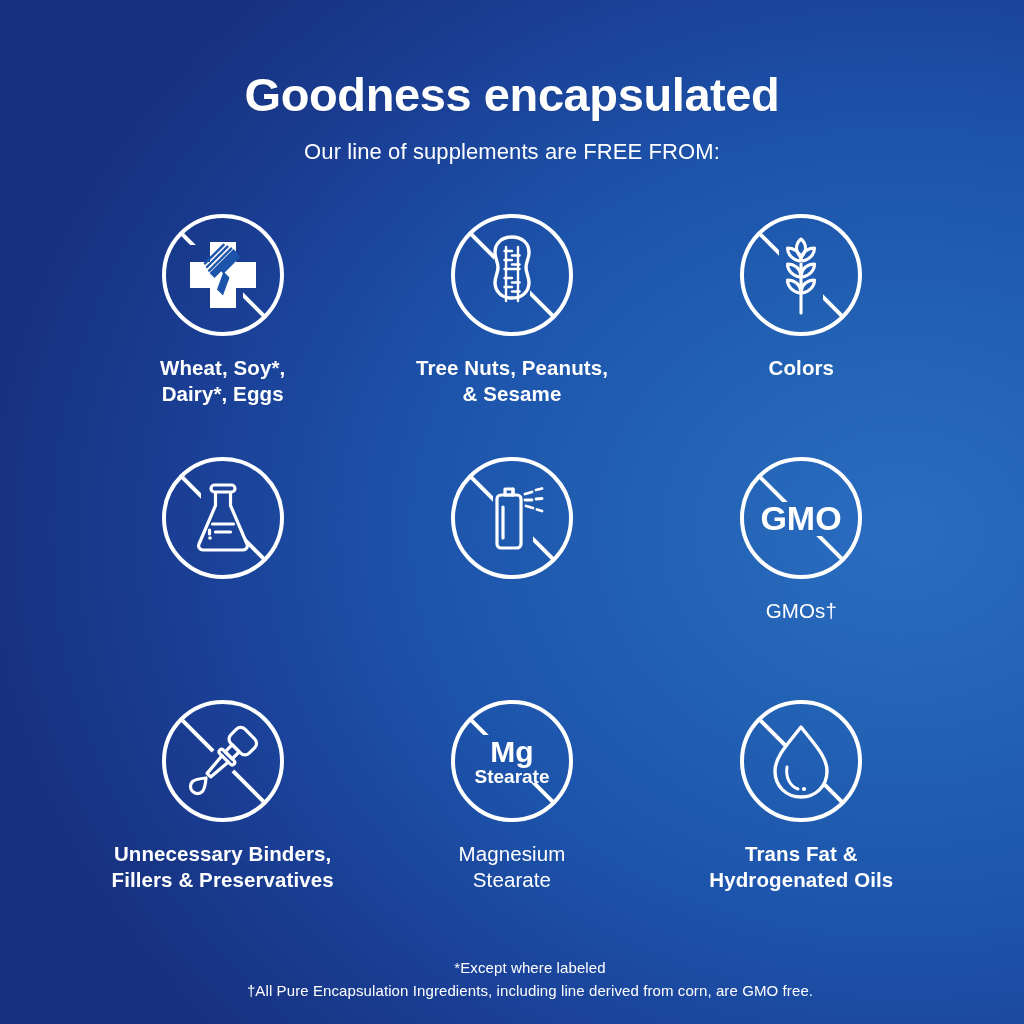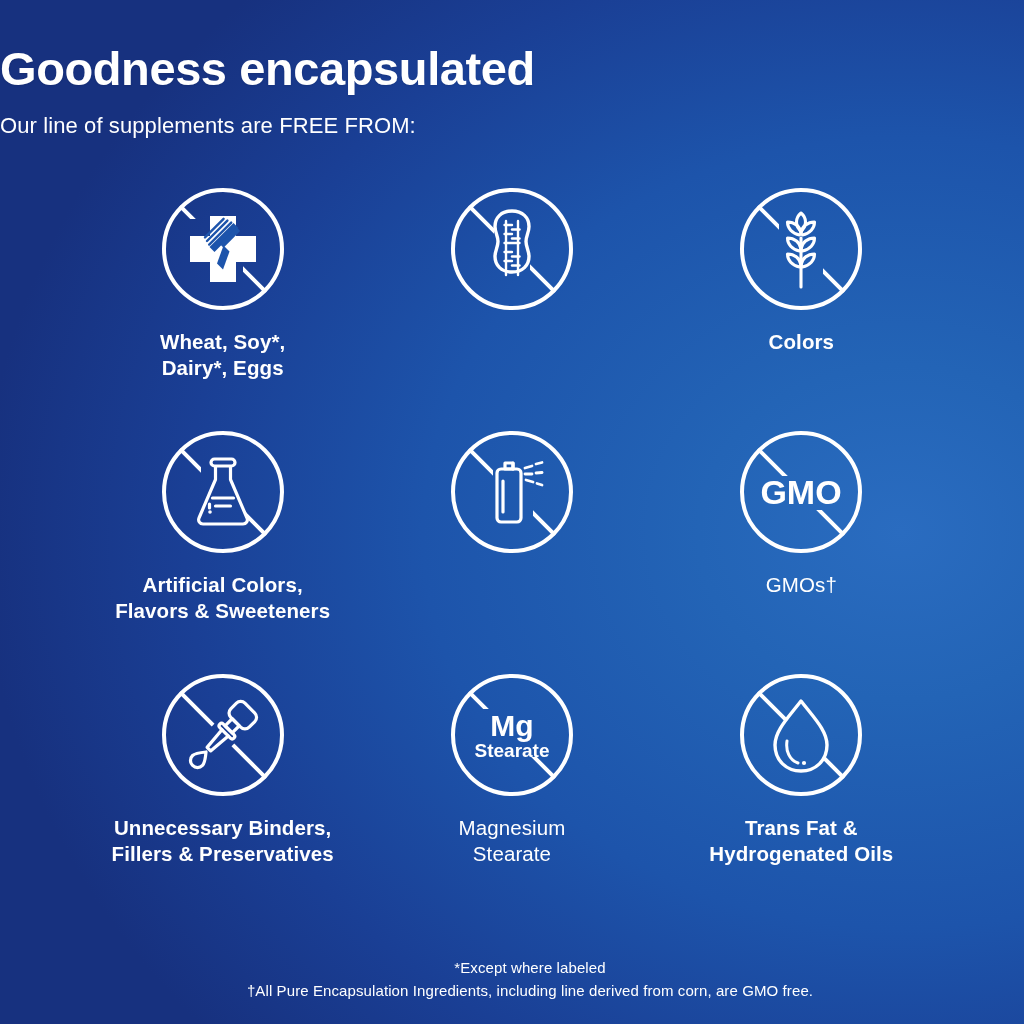--- a/index.html
+++ b/index.html
@@ -23,21 +23,22 @@
       radial-gradient(ellipse 920px 760px at 88% 52%, #2a6cc0 0%, #2364b6 22%, #1d54ab 52%, #1a3f95 78%, #17317f 100%);
     color: #ffffff;
     display: flex;
     flex-direction: column;
     align-items: center;
   }
 
   
   .header {
     width: 100%;
-    padding-top: 44px;
+    text-align: center;
+    padding-top: 70px;
   }
   .headline {
     font-size: 47px;
     font-weight: 700;
     letter-spacing: -0.4px;
     line-height: 1.08;
     margin: 0;
     text-shadow: 0 1px 2px rgba(0,0,0,0.10);
   }
   .subhead {
@@ -176,20 +177,22 @@
             <line x1="58.5" y1="60" x2="73.5" y2="60"></line>
             <line x1="58.5" y1="69" x2="66" y2="69"></line>
             <line x1="58.5" y1="78" x2="66" y2="78"></line>
             <line x1="66" y1="46.5" x2="73.5" y2="46.5"></line>
             <line x1="66" y1="55.5" x2="73.5" y2="55.5"></line>
             <line x1="66" y1="73.5" x2="73.5" y2="73.5"></line>
             <line x1="66" y1="82.5" x2="73.5" y2="82.5"></line>
           </g>
         </svg>
       </div>
+      <div class="cell-label">Tree Nuts, Peanuts,
+&amp; Sesame</div>
     </div>
 
     <div class="cell">
       <div class="icon-wrap">
         <svg viewBox="0 0 132 132">
           <defs>
             <mask id="m3">
               <rect x="0" y="0" width="132" height="132" fill="#fff"></rect>
               <path d="M44 28 h44 v80 h-44 z" fill="#000"></path>
             </mask>
@@ -232,22 +235,20 @@
             <rect x="54" y="33" width="24" height="7" rx="3.5"></rect>
             <path d="M58.5 40.5 v13 L42 92 c-1.2 3 0.8 6 4 6 h40 c3.2 0 5.2 -3 4 -6 L73.5 53.5 v-13"></path>
             <line x1="55.5" y1="72" x2="76.5" y2="72"></line>
             <line x1="58.5" y1="80" x2="73.5" y2="80"></line>
 
             <circle cx="53" cy="86" r="1.8" fill="#fff" stroke="none"></circle>
             <line x1="52.5" y1="78" x2="52.5" y2="82"></line>
           </g>
         </svg>
       </div>
-      <div class="cell-label">Artificial Colors,
-Flavors &amp; Sweeteners</div>
     </div>
 
     <div class="cell">
       <div class="icon-wrap">
         <svg viewBox="0 0 132 132">
           <defs>
             <mask id="m5">
               <rect x="0" y="0" width="132" height="132" fill="#fff"></rect>
               <path d="M47 30 h40 v70 h-40 z" fill="#000"></path>
             </mask>

